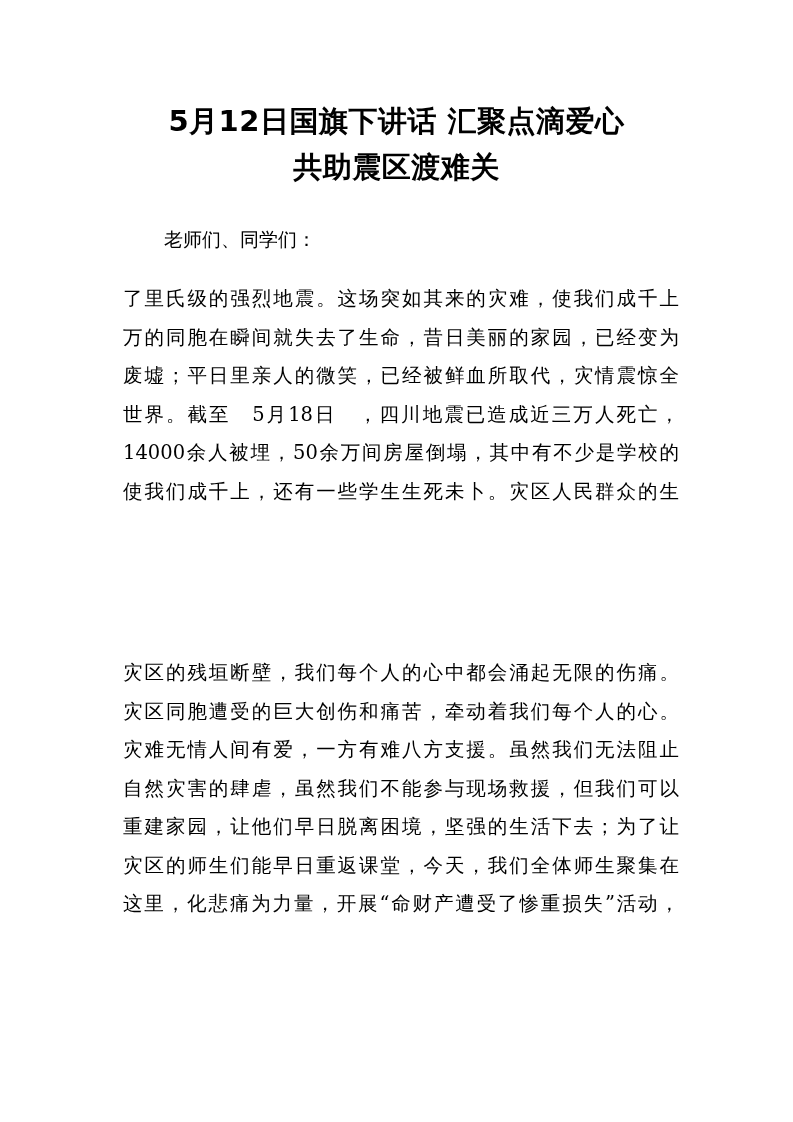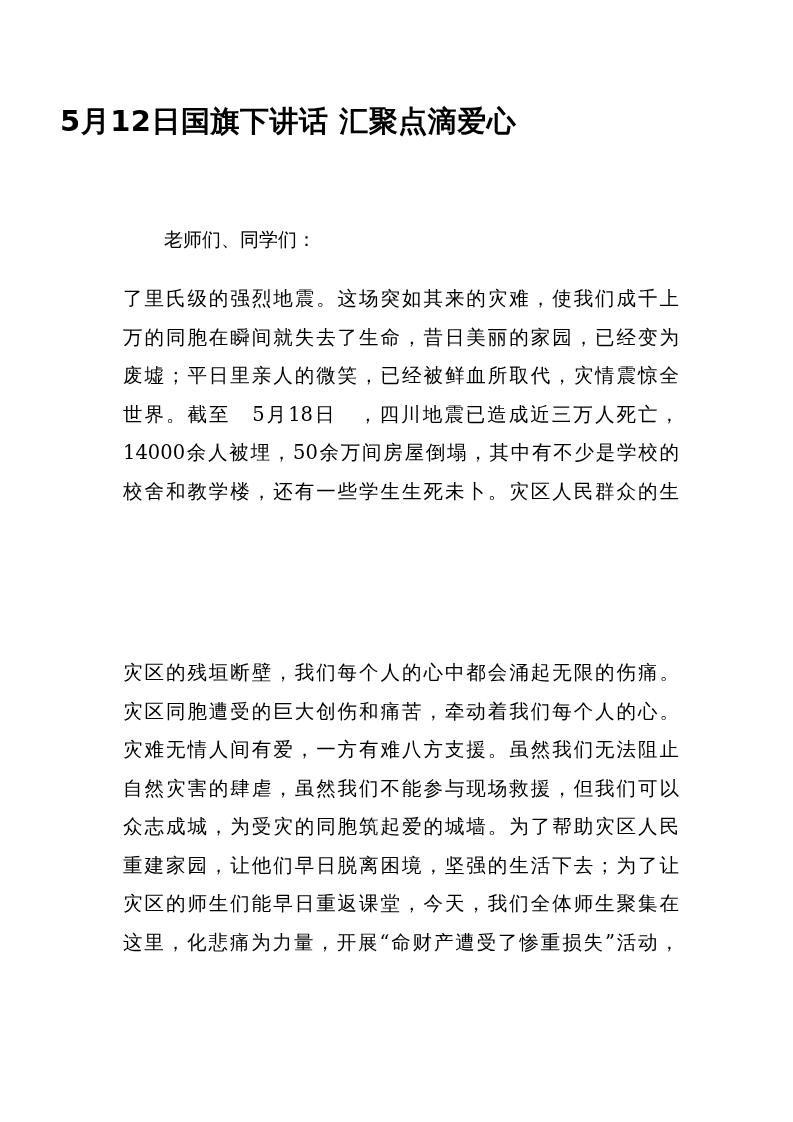--- a/index.html
+++ b/index.html
@@ -4,20 +4,21 @@
   <style>
     html, body { margin: 0; padding: 0; background: #ffffff; }
     body {
       width: 793px; height: 1122px; overflow: hidden; position: relative;
       color: #000000;
       font-family: "DejaVu Serif", "Liberation Serif", serif;
     }
     .page { position: absolute; left: 0; top: 0; width: 793px; height: 1122px; background: #fff; }
     .title {
       position: absolute; left: 60px; width: 673px; top: 98px;
+      text-align: center;
       font-family: "DejaVu Sans", "Liberation Sans", sans-serif;
       font-weight: bold; font-size: 29px; line-height: 46px;
       letter-spacing: 0.5px;
     }
     .title div { white-space: nowrap; }
     .salutation {
       position: absolute; left: 164px; top: 200px;
       font-size: 19px; line-height: 28px; white-space: nowrap; margin-top: 25px;
     }
     .para {
@@ -32,36 +33,36 @@
     .para .line.last { text-align-last: justify; }
     #p1 { top: 280px; }
     #p2 { top: 654px; }
   </style>
 </head>
 <body>
 
 <div class="page">
   <div class="title">
     <div>5月12日国旗下讲话 汇聚点滴爱心</div>
+    <div>共助震区渡难关</div>
   </div>
 
   <div class="salutation">老师们、同学们：</div>
 
   <div class="para" id="p1">
     <div class="line">了里氏级的强烈地震。这场突如其来的灾难，使我们成千上</div>
     <div class="line">万的同胞在瞬间就失去了生命，昔日美丽的家园，已经变为</div>
     <div class="line">废墟；平日里亲人的微笑，已经被鲜血所取代，灾情震惊全</div>
     <div class="line">世界。截至　5月18日　，四川地震已造成近三万人死亡，</div>
     <div class="line">14000余人被埋，50余万间房屋倒塌，其中有不少是学校的</div>
-    <div class="line">校舍和教学楼，还有一些学生生死未卜。灾区人民群众的生</div>
+    <div class="line">使我们成千上，还有一些学生生死未卜。灾区人民群众的生</div>
   </div>
 
   <div class="para" id="p2">
     <div class="line">灾区的残垣断壁，我们每个人的心中都会涌起无限的伤痛。</div>
     <div class="line">灾区同胞遭受的巨大创伤和痛苦，牵动着我们每个人的心。</div>
     <div class="line">灾难无情人间有爱，一方有难八方支援。虽然我们无法阻止</div>
     <div class="line">自然灾害的肆虐，虽然我们不能参与现场救援，但我们可以</div>
-    <div class="line">众志成城，为受灾的同胞筑起爱的城墙。为了帮助灾区人民</div>
     <div class="line">重建家园，让他们早日脱离困境，坚强的生活下去；为了让</div>
     <div class="line">灾区的师生们能早日重返课堂，今天，我们全体师生聚集在</div>
     <div class="line">这里，化悲痛为力量，开展“命财产遭受了惨重损失”活动，</div>
   </div>
 </div>
 
 </body></html>

